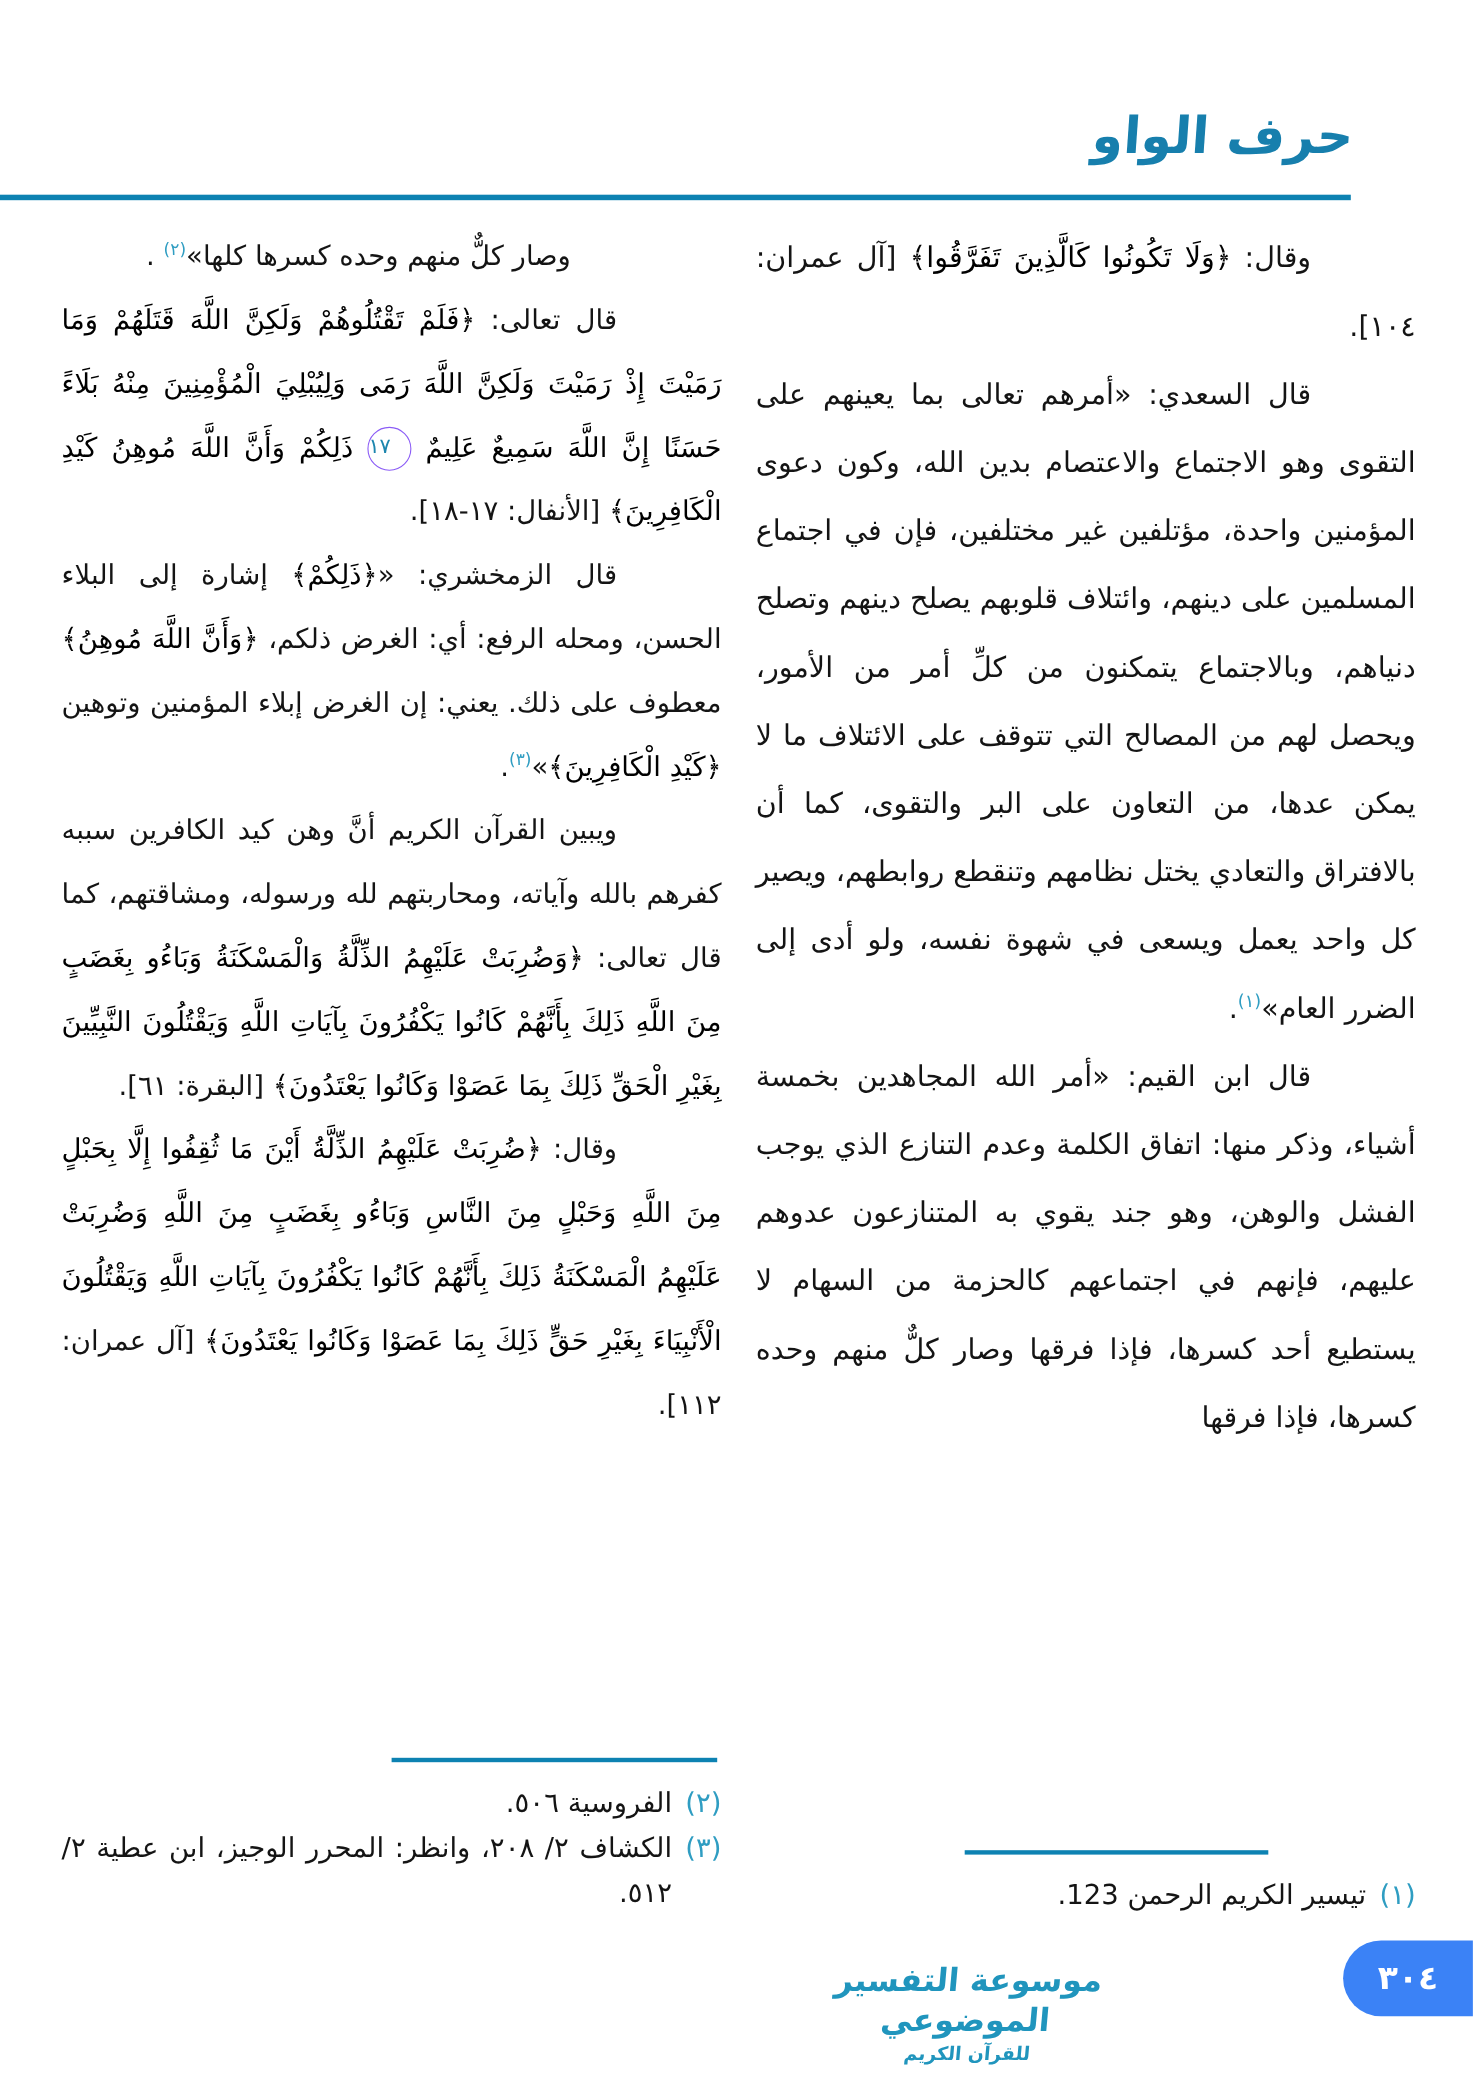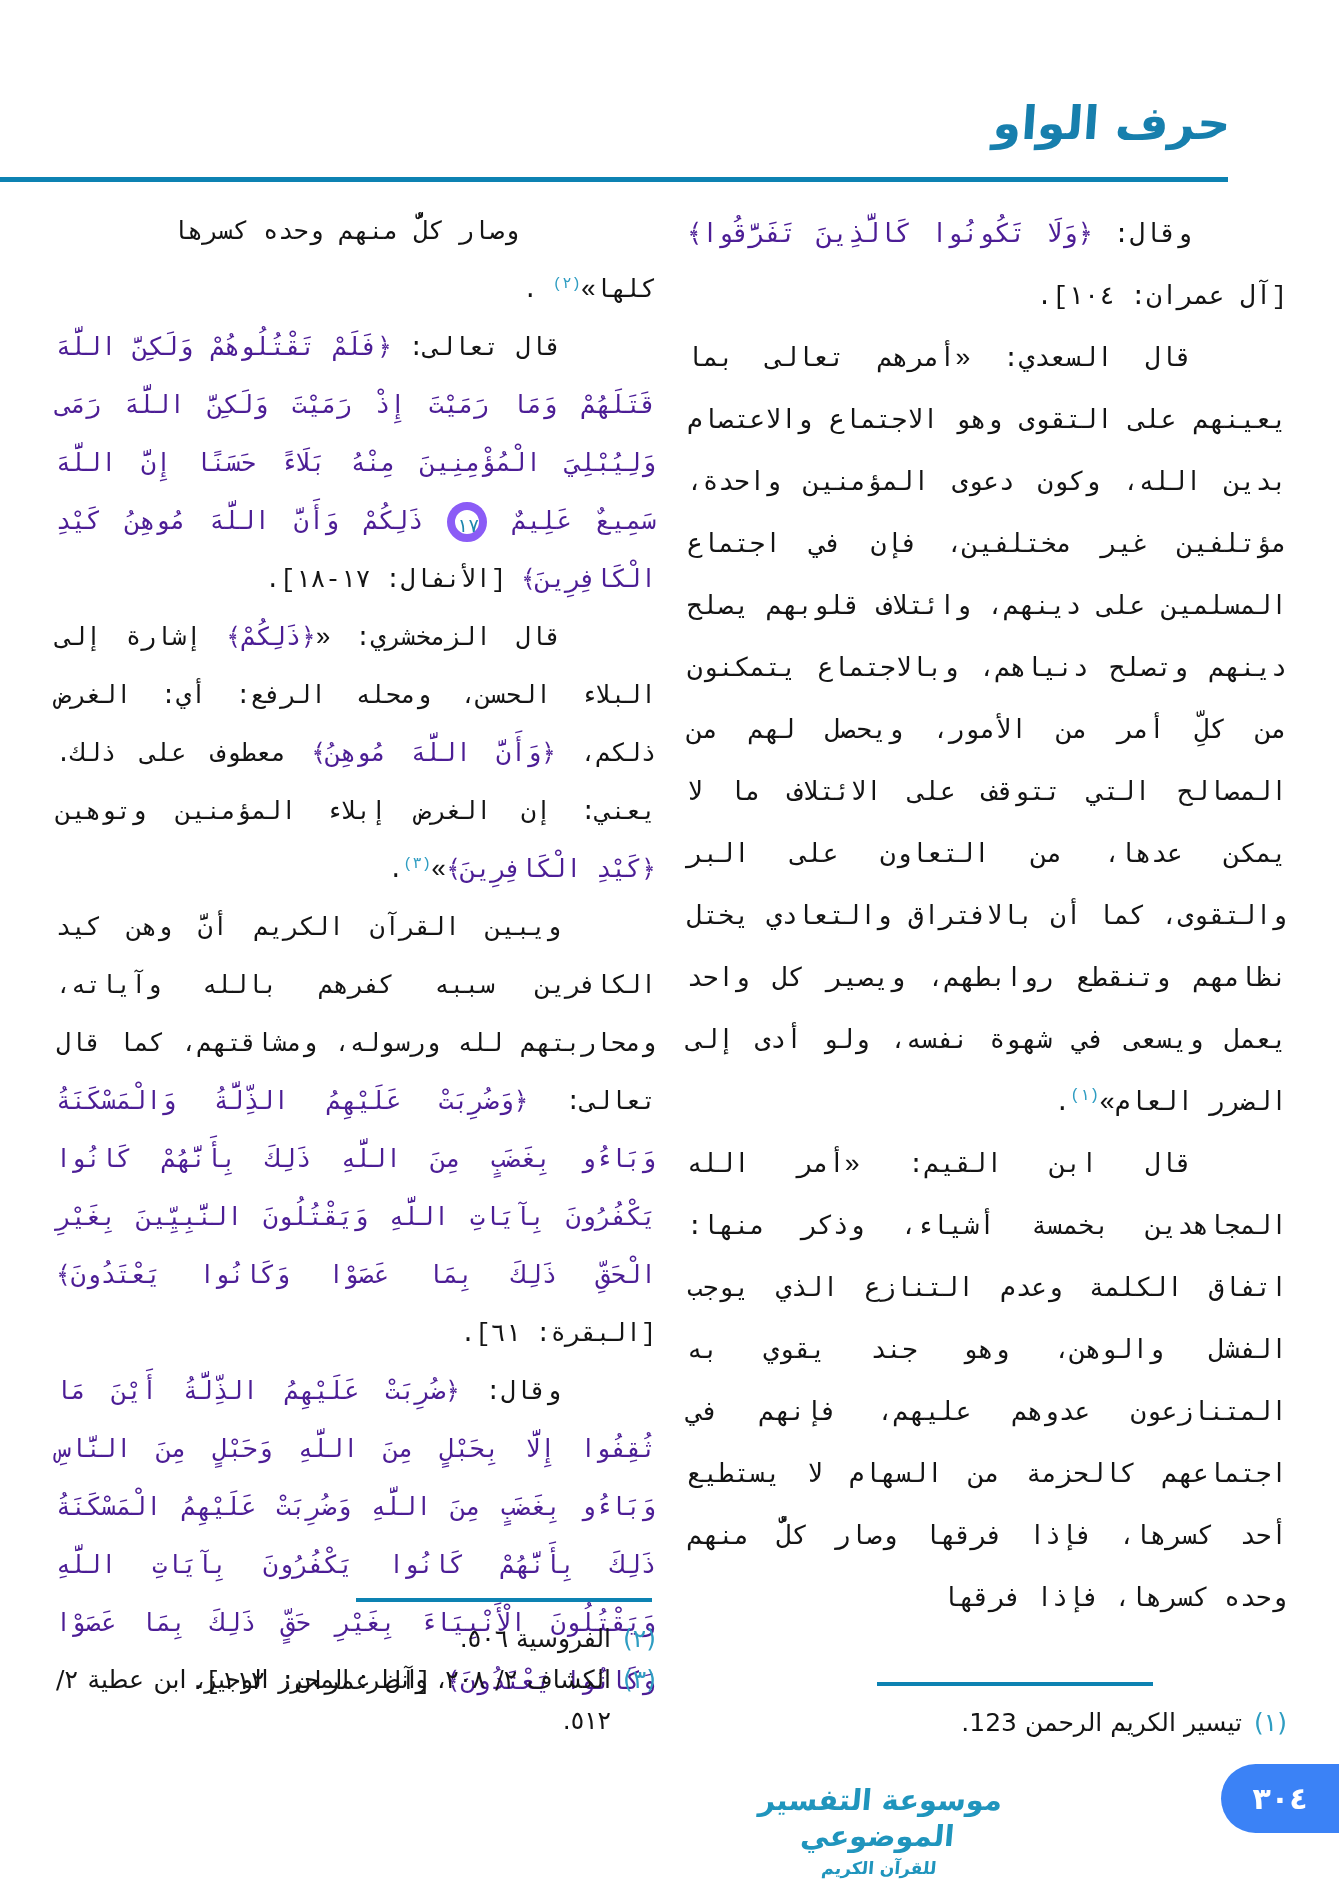--- a/index.html
+++ b/index.html
@@ -9,34 +9,34 @@
   }
   
   .chapter-title{
     position:absolute;top:96px;right:109px;
     font-size:46px;font-weight:bold;color:#177fad;letter-spacing:-1px;
     transform:skewX(-4deg);
   }
   .header-rule{position:absolute;top:177px;right:111px;left:0;height:5px;background:#0d82b2;}
 
   
-  .col{position:absolute;top:204px;width:600px;text-align:justify;color:#141414;font-family:Liberation Mono, monospace;}
+  .col{position:absolute;top:204px;width:600px;text-align:justify;color:#141414;}
   .col-right{right:52px;font-size:26px;line-height:62px;}
   .col-left{left:56px;font-size:25px;line-height:58px;}
   .col p{margin:0;padding:0;}
   .indent{text-indent:95px;}
   .cont{text-indent:137px;text-align:right;}
   .heading{font-weight:bold;text-indent:148px;text-align:right;}
   .seg-n{color:#141414;}
   .seg-h{font-weight:bold;color:#111111;}
-  .seg-q{color:#4c1d95;}
+  .seg-q{color:#000000;}
   .seg-f{color:#2f9dc2;font-size:0.62em;vertical-align:super;line-height:0;}
   .seg-vm{
     display:inline-block;box-sizing:border-box;min-width:40px;height:40px;line-height:35px;
-    border:8px solid #8b5cf6;border-radius:50%;text-align:right;
+    border:1px solid #8b5cf6;border-radius:50%;text-align:left;
     font-size:19px;color:#1d86ae;vertical-align:middle;text-indent:0;
   }
 
   
   .footnotes{position:absolute;width:600px;font-size:25px;line-height:41px;color:#141414;text-align:right;}
   .fn-right{top:1682px;right:52px;}
   .fn-left{top:1598px;left:56px;}
   .fn-rule{height:4px;background:#0d82b2;margin-bottom:16px;}
   .fn-right .fn-rule{width:276px;margin-right:134px;margin-left:auto;}
   .fn-left .fn-rule{width:296px;margin-right:4px;margin-left:auto;}

